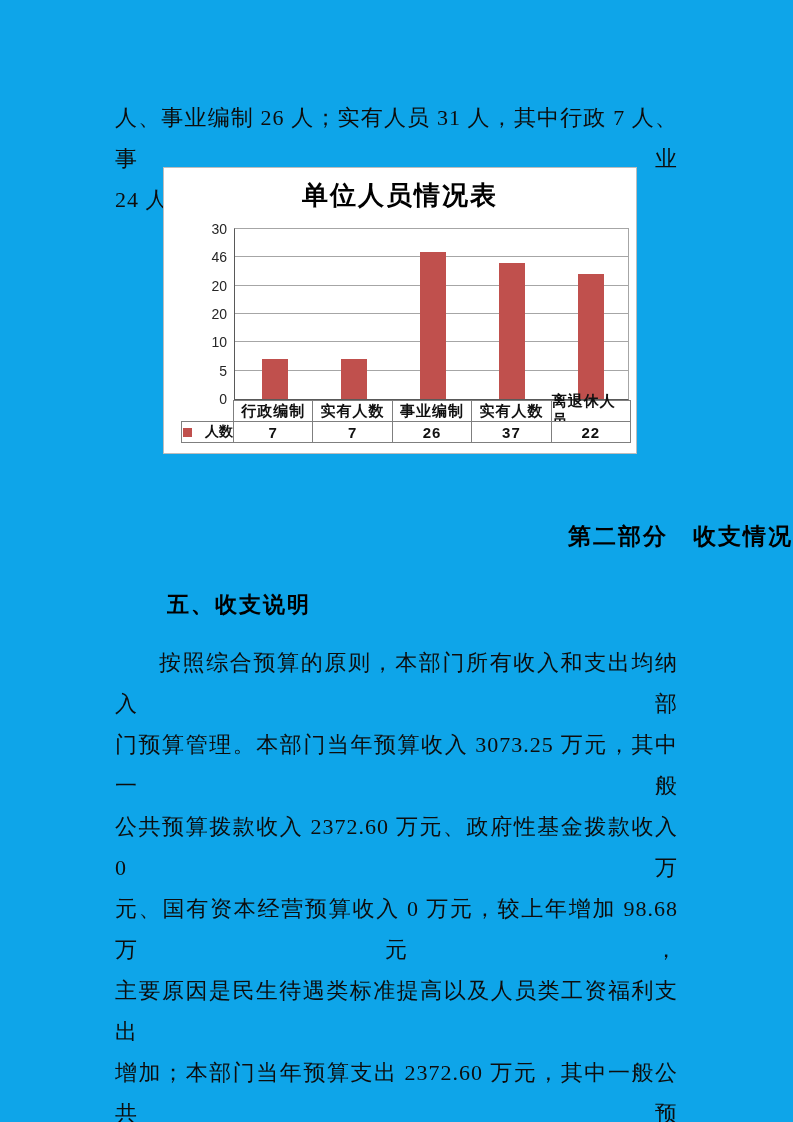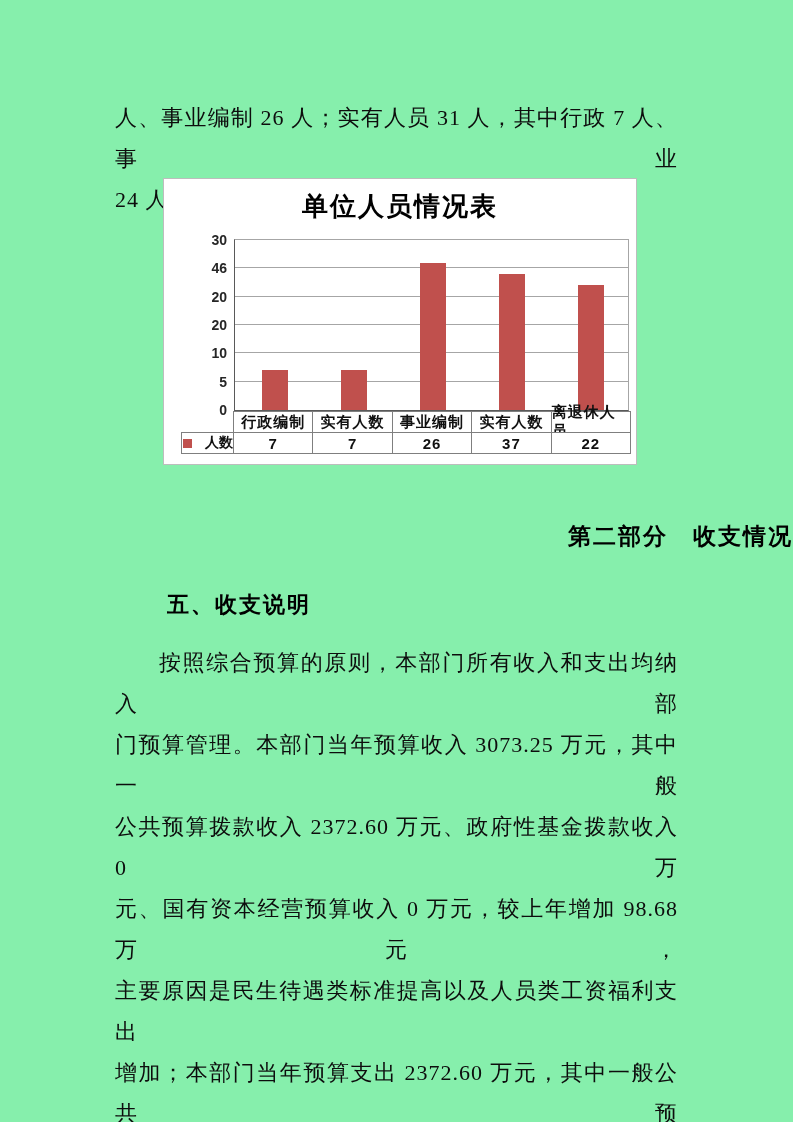--- a/index.html
+++ b/index.html
@@ -1,21 +1,21 @@
 <!DOCTYPE html>
 <html><head>
 <meta charset="utf-8">
 <style>
   * { margin: 0; padding: 0; box-sizing: border-box; }
   html, body { background: #ffffff; }
   .page {
     position: relative;
     width: 793px;
     height: 1122px;
-    background: #86efac;
+    background: #0ea5e9;
     overflow: hidden;
     font-family: "Liberation Serif", "DejaVu Serif", serif;
     color: #0d0d0d;
   }
 
   
   .textblock {
     position: absolute;
     width: 563px;
     left: 115px;
@@ -28,21 +28,21 @@
     white-space: normal;
     text-align: justify;
     text-align-last: justify;
     text-justify: inter-character;
   }
   .tline.indent { text-indent: 2em; }
 
   
   .chart-box {
     position: absolute;
-    left: 163px; top: 178px;
+    left: 163px; top: 167px;
     width: 474px; height: 287px;
     border: 1px solid #bdbdbd;
     background: #ffffff;
     font-family: "Liberation Sans", "DejaVu Sans", sans-serif;
   }
   .chart-title {
     margin-top: 10px;
     text-align: center;
     font-size: 26px;
     font-weight: 700;
@@ -62,21 +62,21 @@
     position: absolute;
     left: 0; width: 100%; height: 1px;
     background: #a6a6a6;
   }
   .ytick {
     position: absolute;
     left: -46px;
     width: 38px;
     text-align: right;
     font-size: 14px;
-    font-weight: 700;
+    font-weight: 400;
     color: #262626;
     line-height: 16px;
     margin-top: 40px;
   }
   .bar {
     position: absolute;
     bottom: 0;
     width: 26px;
     background: #C0504D;
   }

